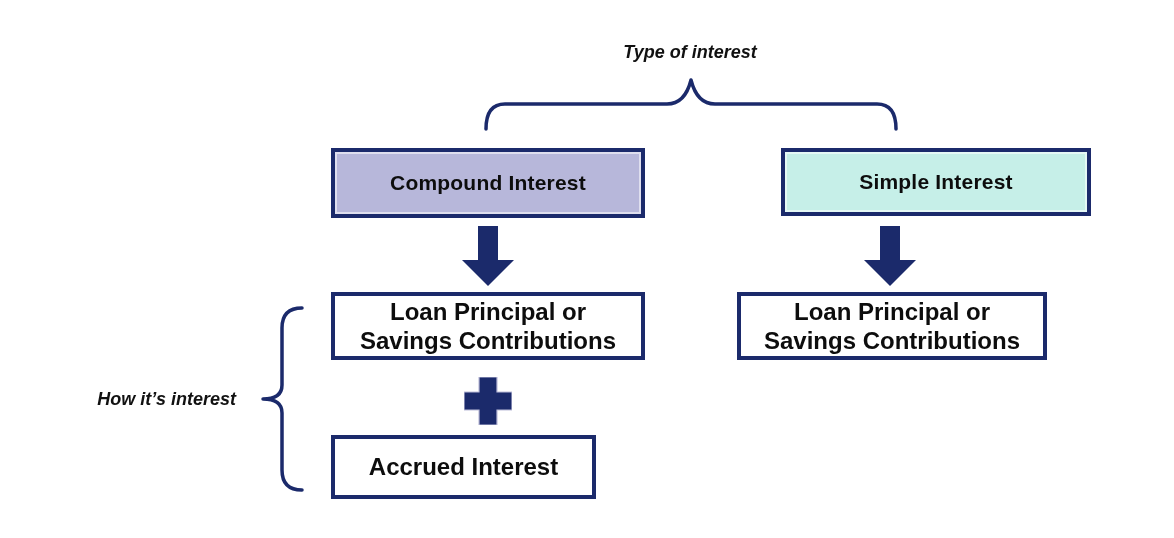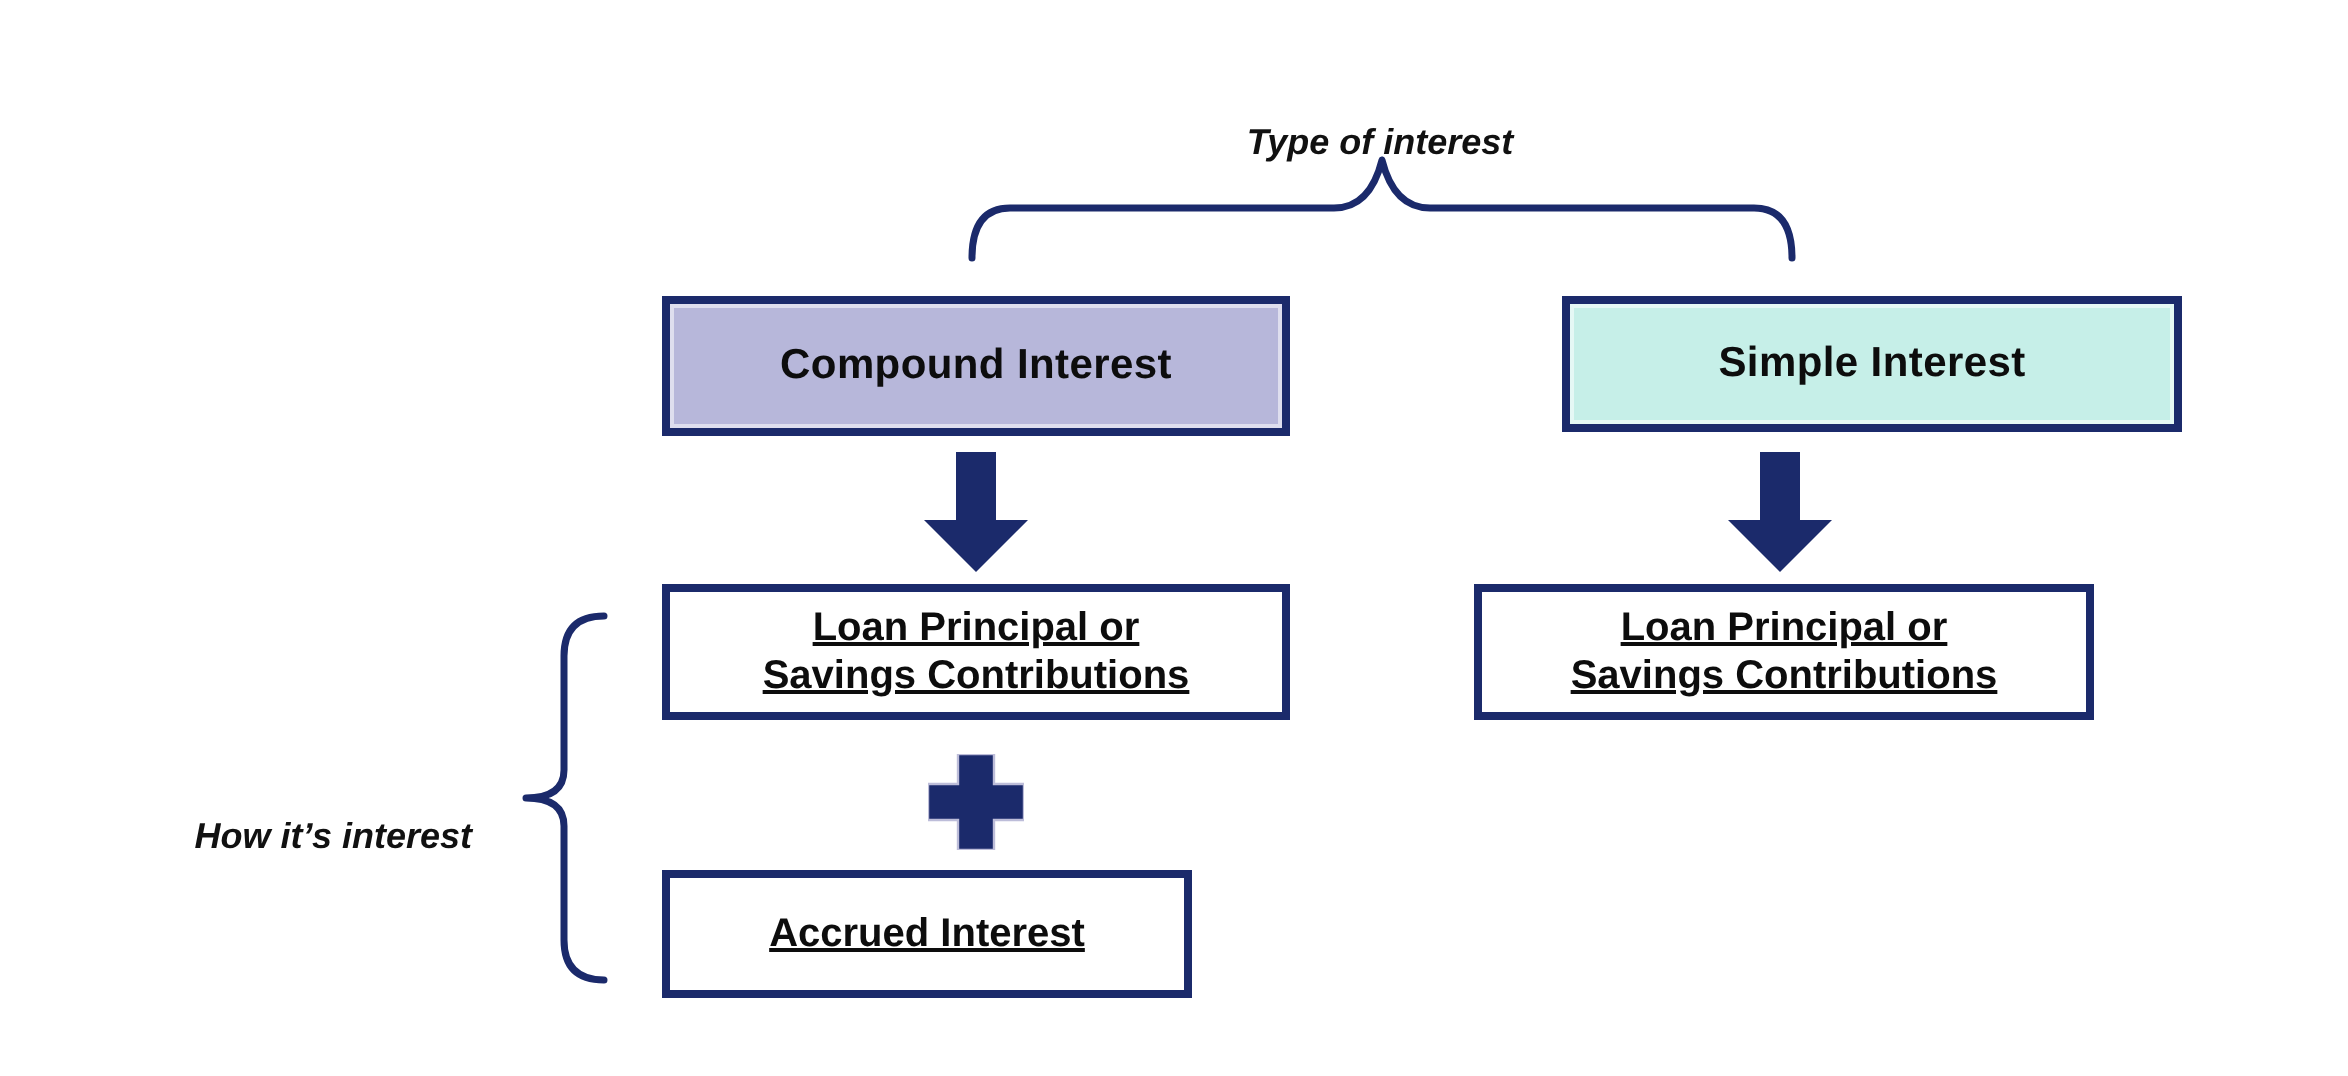--- a/index.html
+++ b/index.html
@@ -17,21 +17,20 @@
     color: var(--text, #111);
   }
   .abs { position: absolute; }
 
   .caption {
     font-size: 18px;
     font-weight: bold;
     font-style: italic;
     color: #111111;
     white-space: nowrap;
-    margin-top: 19px;
   }
   .title-label {
     left: 485px; top: 42px; width: 410px;
     text-align: center;
   }
   .side-label {
     left: 28px; top: 389px; width: 208px;
     text-align: right;
   }
 
@@ -42,21 +41,21 @@
     align-items: center;
     justify-content: center;
     text-align: center;
     font-weight: bold;
     color: #0d0d0d;
     line-height: 1.22;
     white-space: pre-line;
   }
   .node.tinted { box-shadow: inset 0 0 0 2px rgba(255,255,255,0.55); }
   .header-node { font-size: 21px; letter-spacing: 0.2px; }
-  .body-node   { font-size: 20px; background: #ffffff; text-decoration: underline; }
+  .body-node   { font-size: 24px; background: #ffffff; }
 
   .compound-box { left: 331px; top: 148px; width: 314px; height: 70px; background: var(--lavender, #b7b7da); }
   .simple-box   { left: 737px; top: 148px; width: 310px; height: 68px; background: var(--mint, #c6efe8); margin-left: 44px; }
   .loan-left    { left: 331px; top: 292px; width: 314px; height: 68px; }
   .loan-right   { left: 737px; top: 292px; width: 310px; height: 68px; }
   .accrued-box  { left: 331px; top: 435px; width: 265px; height: 64px; }
 
   .arrow-left  { left: 462px; top: 226px; }
   .arrow-right { left: 864px; top: 226px; }
   .plus-sign   { left: 464px; top: 377px; }

